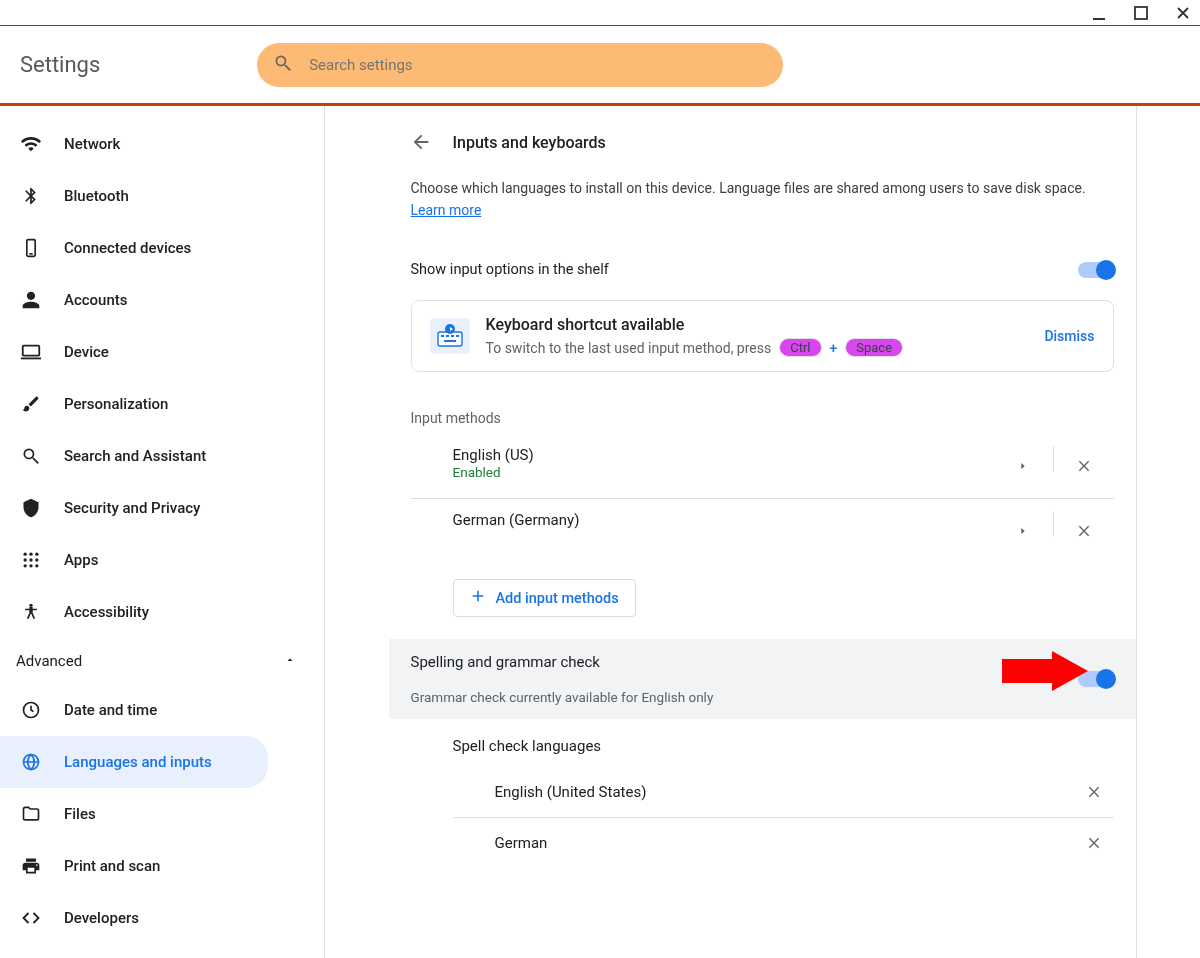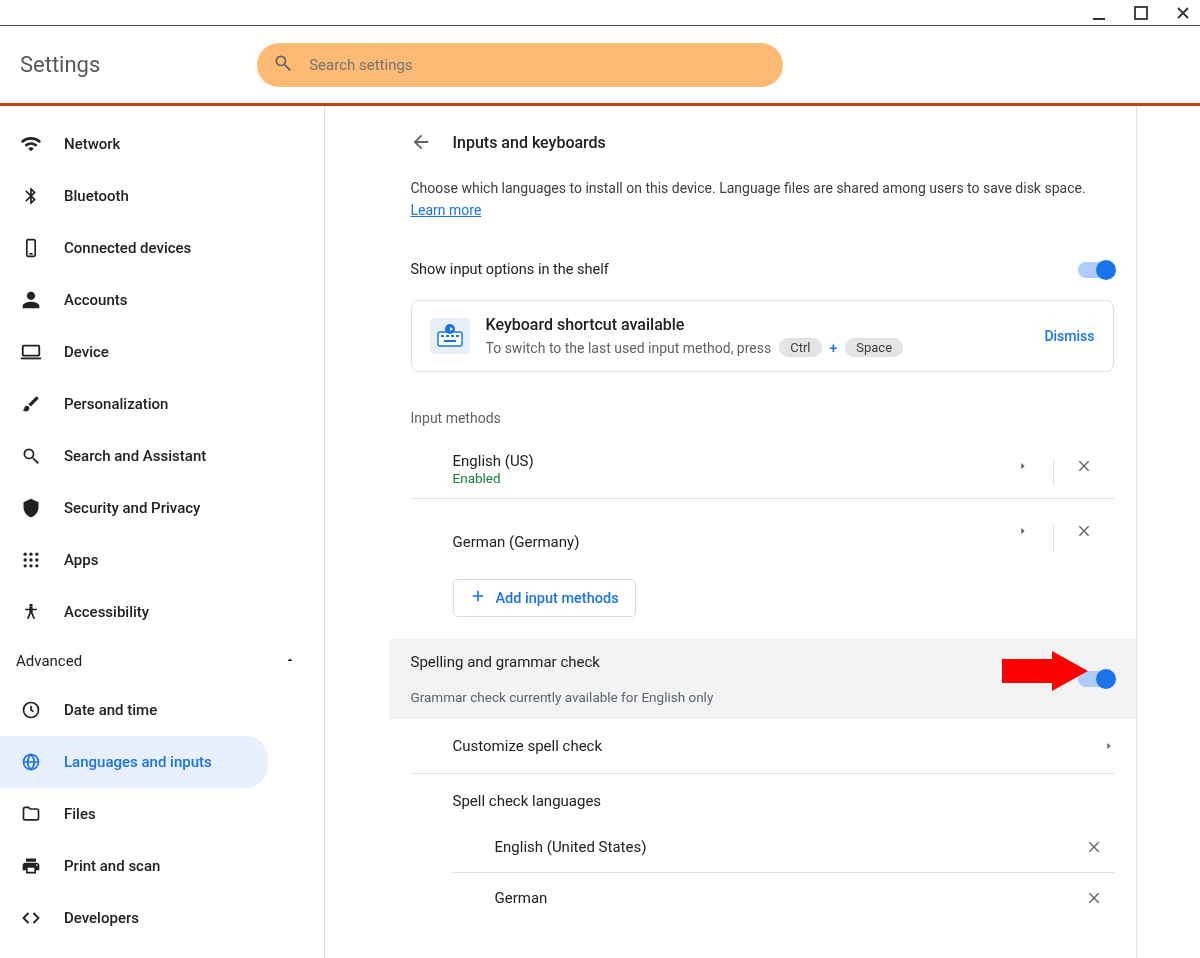--- a/index.html
+++ b/index.html
@@ -37,28 +37,28 @@
   .row { display:flex; align-items:center; justify-content:space-between; padding: 14px 22px; font-size:14.5px; color:#202124; }
 
   .toggle { width: 36px; height: 16px; background:#aecbfa; border-radius: 8px; position:relative; cursor:pointer; }
   .toggle::after { content:""; position:absolute; right:-2px; top:-2px; width:20px; height:20px; background:#1a73e8; border-radius:50%; }
 
   .kb-card { margin: 8px 22px; border:1px solid #e0e0e0; border-radius:8px; padding: 14px 18px; display:flex; gap:16px; align-items:center; }
   .kb-icon-box { width: 40px; height: 36px; background:#e8f0fe; border-radius:4px; display:flex; align-items:center; justify-content:center; }
   .kb-body { flex:1; }
   .kb-title { font-size:16px; font-weight:500; margin-bottom:4px; }
   .kb-desc { font-size:14px; color:#5f6368; display:flex; align-items:center; gap:8px; flex-wrap:wrap; }
-  .key { background:#e5e5e5; border:1px solid #e0e0e0; border-radius: 12px; padding: 1px 10px; font-size:13px; color:#3c4043; }
+  .key { background:#d946ef; border:1px solid #e0e0e0; border-radius: 12px; padding: 1px 10px; font-size:13px; color:#3c4043; }
   .plus { color:#1a73e8; font-weight:500; }
   .dismiss { color:#1a73e8; font-size:14px; font-weight:500; cursor:pointer; }
 
   .section-label { padding: 30px 22px 8px 22px; font-size:14px; color:#5f6368; }
 
   .im-list { margin: 0 22px; }
-  .im-row { display:flex; align-items:flex-end; border-bottom:1px solid #e0e0e0; padding: 12px 0 12px 42px; font-size:15px; }
+  .im-row { display:flex; align-items:flex-start; border-bottom:1px solid #e0e0e0; padding: 12px 0 12px 42px; font-size:15px; }
   .im-row:last-of-type { border-bottom:none; }
   .im-text { flex:1; }
   .im-sub { color:#188038; font-size:13.5px; }
   .im-act { width:60px; height:40px; display:flex; align-items:center; justify-content:center; color:#5f6368; cursor:pointer; }
   .im-divider { width:1px; height:26px; background:#e0e0e0; }
 
   .add-btn { margin: 16px 22px 22px 64px; display:inline-flex; align-items:center; gap:10px; border:1px solid #dadce0; border-radius:4px; padding: 8px 16px; color:#1a73e8; font-size:14.5px; font-weight:500; cursor:pointer; }
 
   .spell-block { background:#f1f3f4; padding: 14px 22px; display:flex; align-items:center; justify-content:space-between; position:relative; }
   .spell-text .t1 { font-size:15px; color:#202124; }
@@ -353,26 +353,20 @@
         </div>
         <span class="toggle"></span>
         <span class="arrow-overlay">
           <svg width="86" height="40" viewBox="0 0 86 40">
               <polygon points="0,8 50,8 50,0 86,20 50,40 50,32 0,32" fill="#ff0000"></polygon>
             </svg>
         </span>
       </div>
 
       <div class="sc-list">
-        <div class="sc-row">
-          <span>Customize spell check</span>
-          <span><svg width="10" height="10" viewBox="0 0 24 24" fill="#5f6368">
-                <path d="M8 5l8 7-8 7z"></path>
-              </svg></span>
-        </div>
         <div class="sc-label-row">Spell check languages</div>
         <div class="sc-lang-row">
           <span>English (United States)</span>
           <span class="x-btn">
               <svg width="16" height="16" viewBox="0 0 24 24" fill="none" stroke="#5f6368" stroke-width="2">
                 <path d="M5 5l14 14M19 5L5 19"></path>
               </svg>
             </span>
         </div>
         <div class="sc-lang-row" style="border-bottom:none">

